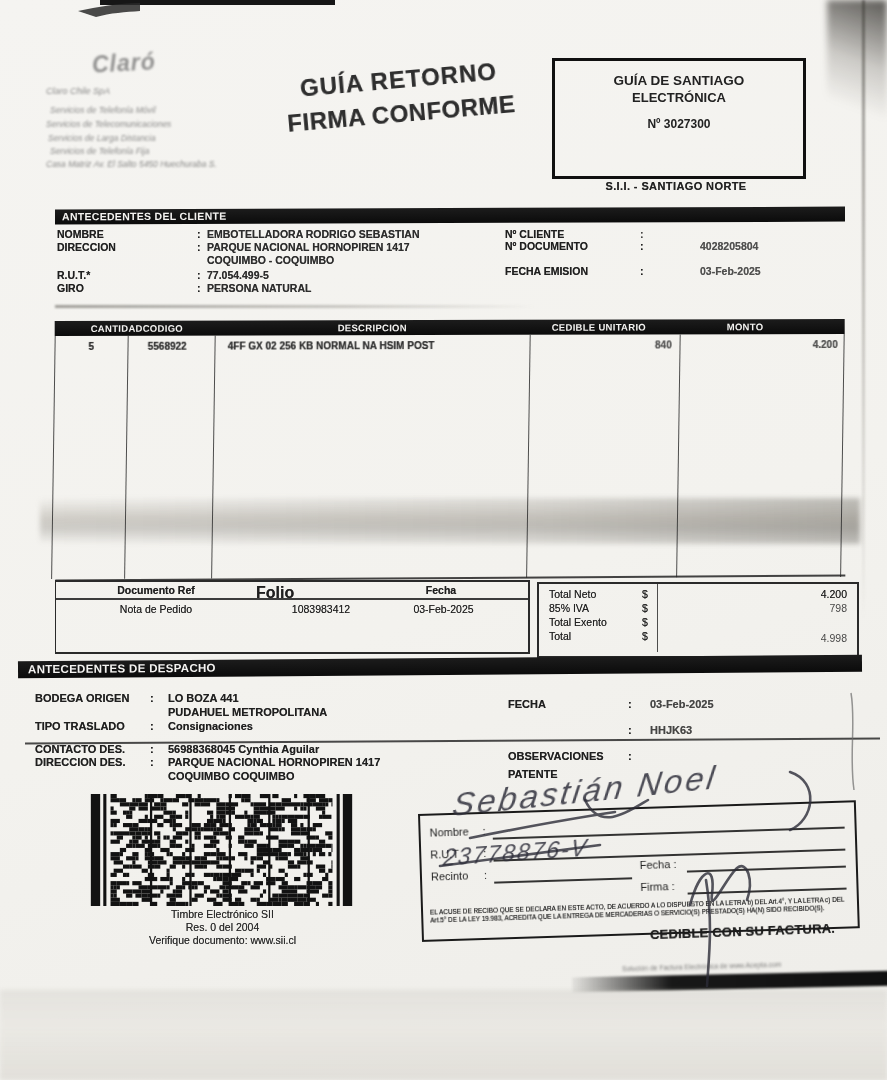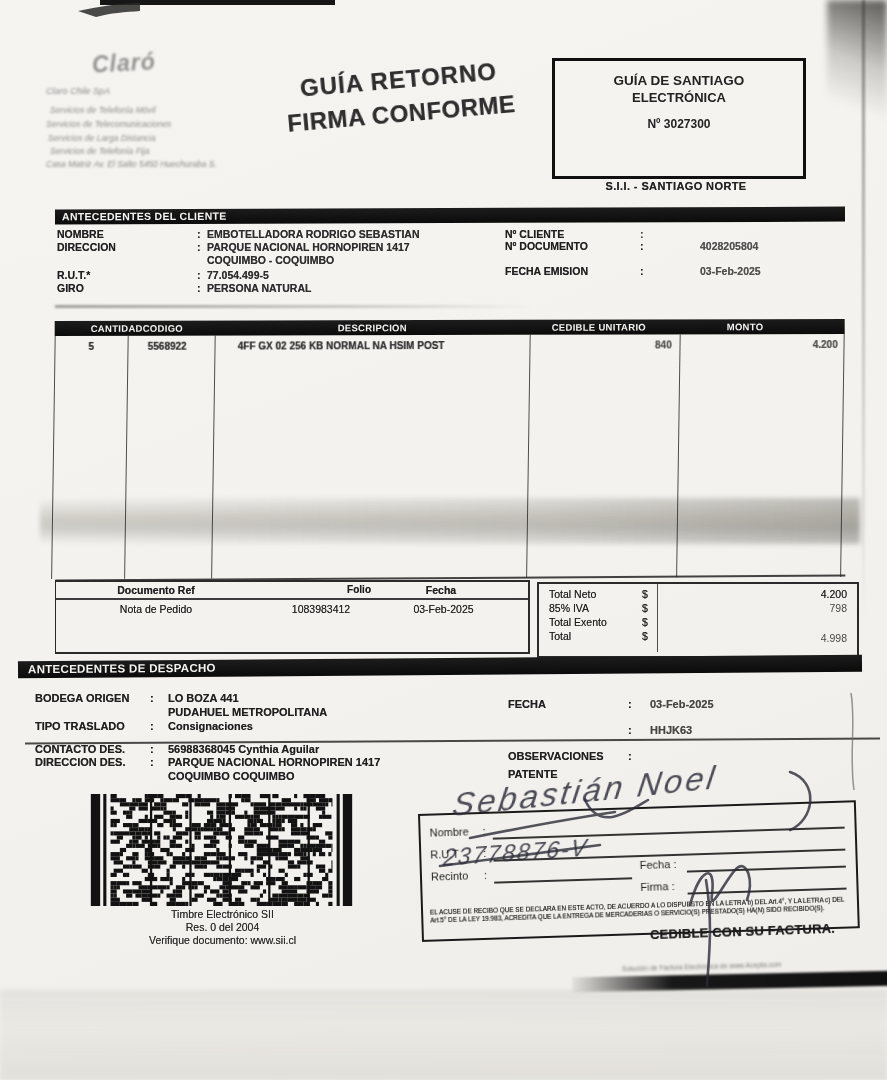--- a/index.html
+++ b/index.html
@@ -98,30 +98,30 @@
     <div class="vline" style="left:0;top:15px;height:243px;"></div>
     <div class="vline" style="left:73px;top:15px;height:243px;"></div>
     <div class="vline" style="left:160px;top:15px;height:243px;"></div>
     <div class="vline" style="left:475px;top:15px;height:243px;"></div>
     <div class="vline" style="left:625px;top:15px;height:243px;"></div>
     <div class="vline" style="left:789px;top:15px;height:243px;"></div>
     <div class="hline" style="left:0;top:257px;width:790px;transform:rotate(-.2deg);"></div>
     <div class="abs soft" style="left:0;top:20px;width:100%;font-size:10px;font-weight:bold;color:#2e2e2e;">
       <span class="abs" style="left:0;width:73px;text-align:center;">5</span>
       <span class="abs" style="left:93px;">5568922</span>
-      <span class="abs" style="left:167px;padding-left:16px;">4FF GX 02 256 KB NORMAL NA HSIM POST</span>
+      <span class="abs" style="left:157px;padding-left:16px;">4FF GX 02 256 KB NORMAL NA HSIM POST</span>
       <span class="abs fade" style="left:475px;width:142px;text-align:right;">840</span>
       <span class="abs fade" style="left:625px;width:158px;text-align:right;">4.200</span>
     </div>
   </div>
 
   <div class="abs" style="left:55px;top:580px;width:472px;height:70px;border:2px solid #2a2a2a;border-left-width:1.5px;filter:blur(.2px);">
     <div class="hline" style="left:0;top:16px;width:472px;background:rgba(40,40,40,.9);"></div>
     <span class="abs lbl soft" style="left:0;top:2px;width:200px;text-align:center;font-size:10.5px;">Documento Ref</span>
-    <span class="abs lbl soft" style="left:200px;top:2px;width:115px;text-align:right;font-size:10px;">Folio</span>
+    <span class="abs lbl soft" style="left:200px;top:2px;width:115px;text-align:left;font-size:16px;">Folio</span>
     <span class="abs lbl soft" style="left:315px;top:2px;width:140px;text-align:center;font-size:10.5px;">Fecha</span>
     <span class="abs soft" style="left:0;top:21px;width:200px;text-align:center;font-size:10.5px;">Nota de Pedido</span>
     <span class="abs soft" style="left:200px;top:21px;width:130px;text-align:center;font-size:10.5px;">1083983412</span>
     <span class="abs soft" style="left:315px;top:21px;width:145px;text-align:center;font-size:10.5px;">03-Feb-2025</span>
   </div>
 
   <div class="abs" style="left:537px;top:582px;width:318px;height:72px;border:2px solid #2a2a2a;font-size:10.5px;filter:blur(.2px);">
     <div class="vline" style="left:118px;top:0;height:68px;transform:none;"></div>
     <span class="abs soft" style="left:10px;top:4px;">Total Neto</span>
     <span class="abs soft" style="left:103px;top:4px;">$</span>

